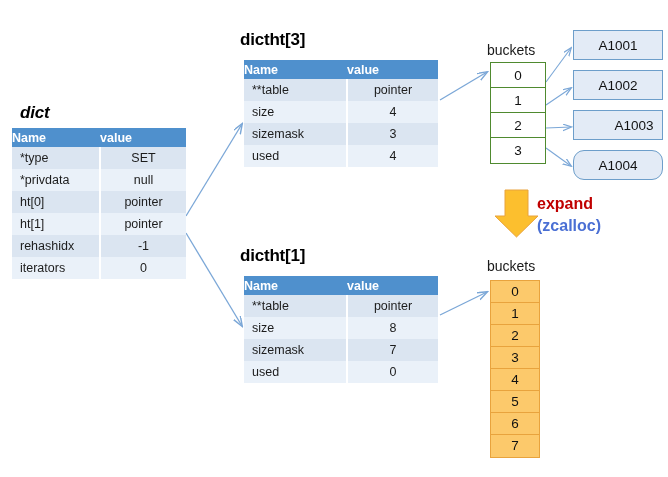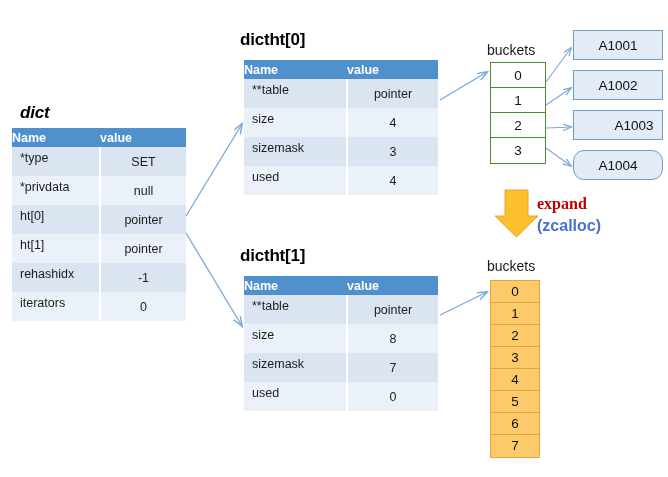--- a/index.html
+++ b/index.html
@@ -51,21 +51,21 @@
     color: #ffffff;
     font-weight: bold;
     font-size: 12.5px;
     height: 19px;
     padding: 0;
     border: none;
     text-align: left;
   }
   .struct-table td {
     height: 22px;
-    padding: 0 0 7px 8px;
+    padding: 0 0 0 8px;
     border: none;
     color: #1c1c1c;
     font-size: 12.5px;
   }
   .struct-table td.val {
     text-align: center;
     padding: 0;
   }
   .struct-table tr.odd td { background: #dbe5f1; }
   .struct-table tr.even td { background: #eaf1f9; }
@@ -121,21 +121,20 @@
     color: #111111;
   }
 
   
   .expand-word {
     position: absolute;
     font-weight: bold;
     font-size: 16px;
     color: #c00000;
     white-space: nowrap;
-    font-family: Liberation Serif, serif;
   }
   .zcalloc-word {
     position: absolute;
     font-weight: bold;
     font-size: 16px;
     color: #4a6fd4;
     white-space: nowrap;
   }
 </style>
 </head>
@@ -205,21 +204,21 @@
         <td>rehashidx</td>
         <td class="val">-1</td>
       </tr>
       <tr class="even">
         <td>iterators</td>
         <td class="val">0</td>
       </tr>
     </tbody>
   </table>
 
-  <div class="title" style="left:240px; top:30px;">dictht[0]</div>
+  <div class="title" style="left:240px; top:30px;">dictht[3]</div>
 
   <table class="struct-table" style="left:244px; top:60px; width:194px;">
     <colgroup>
         <col style="width:103px">
         <col style="width:91px">
       </colgroup>
     <thead>
       <tr>
         <th>Name</th>
         <th>value</th>

